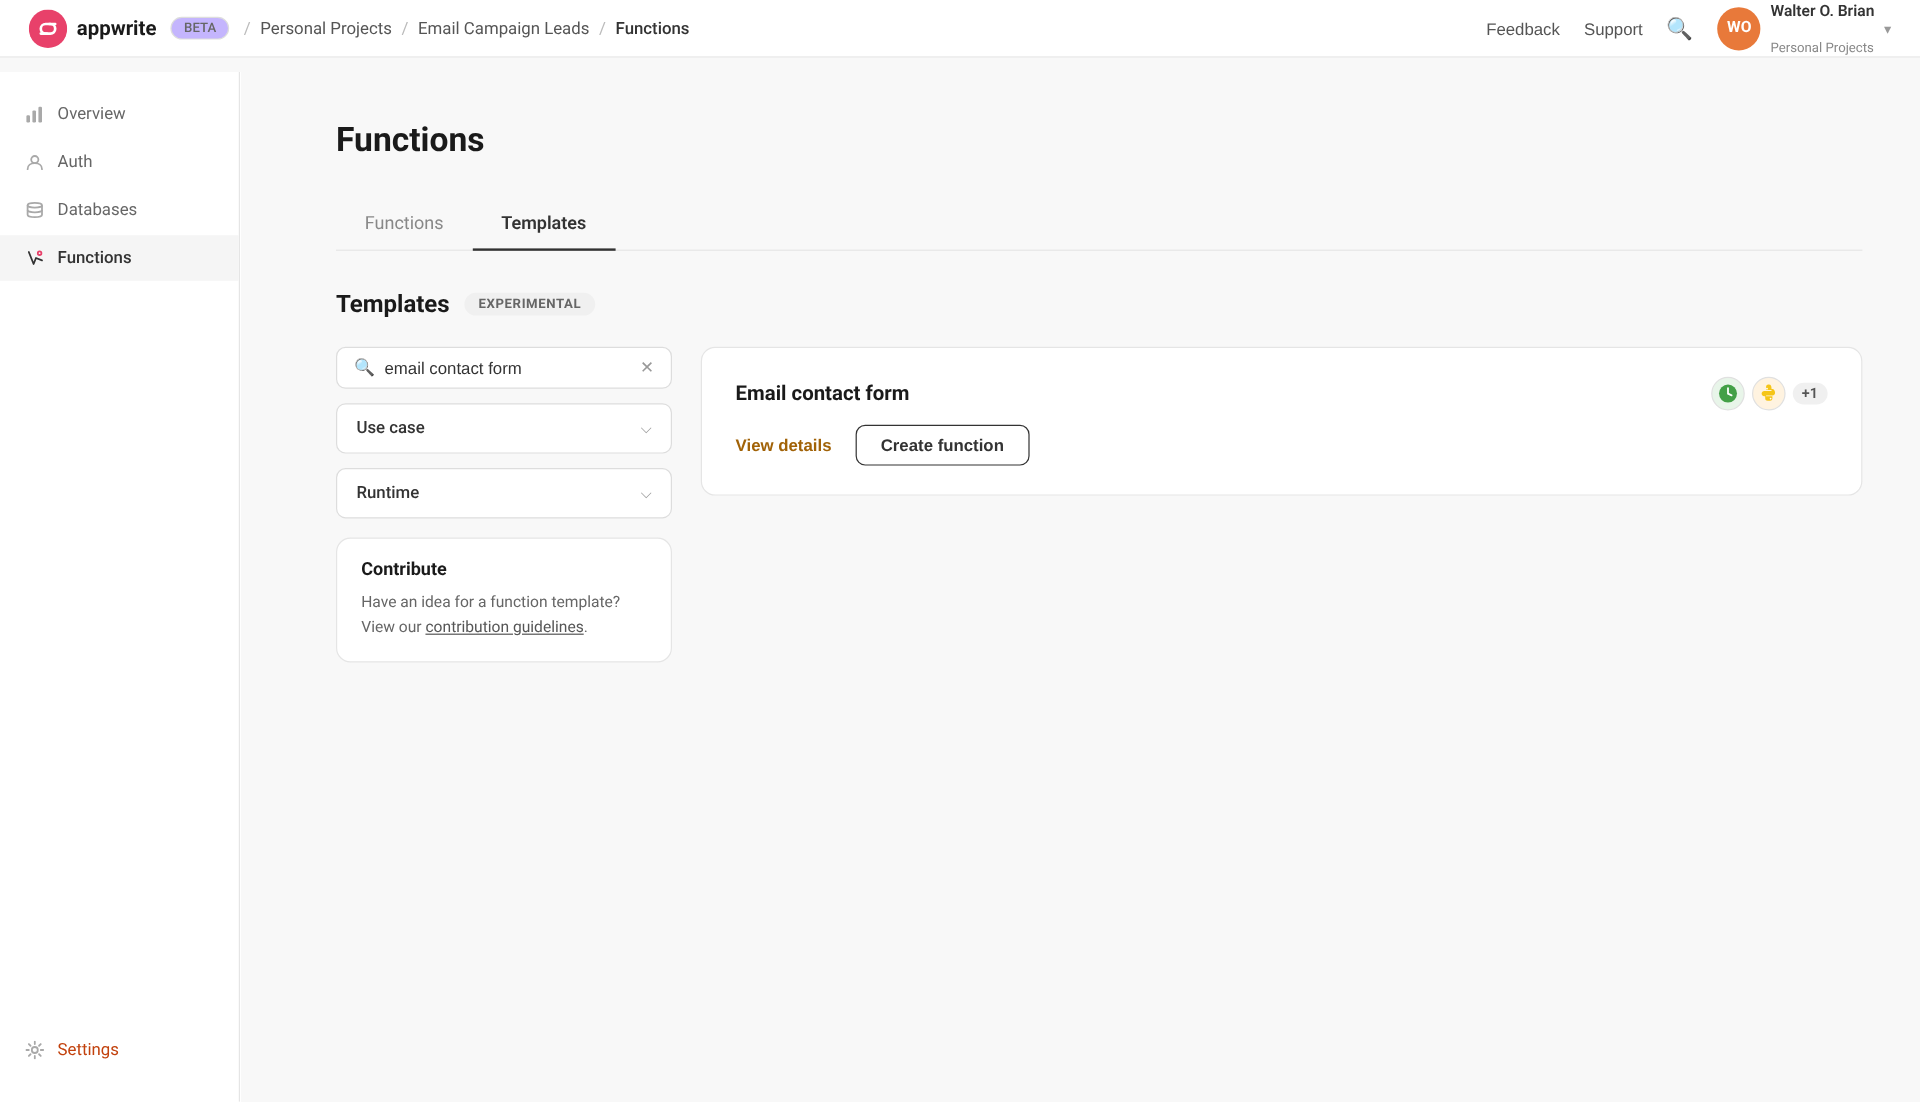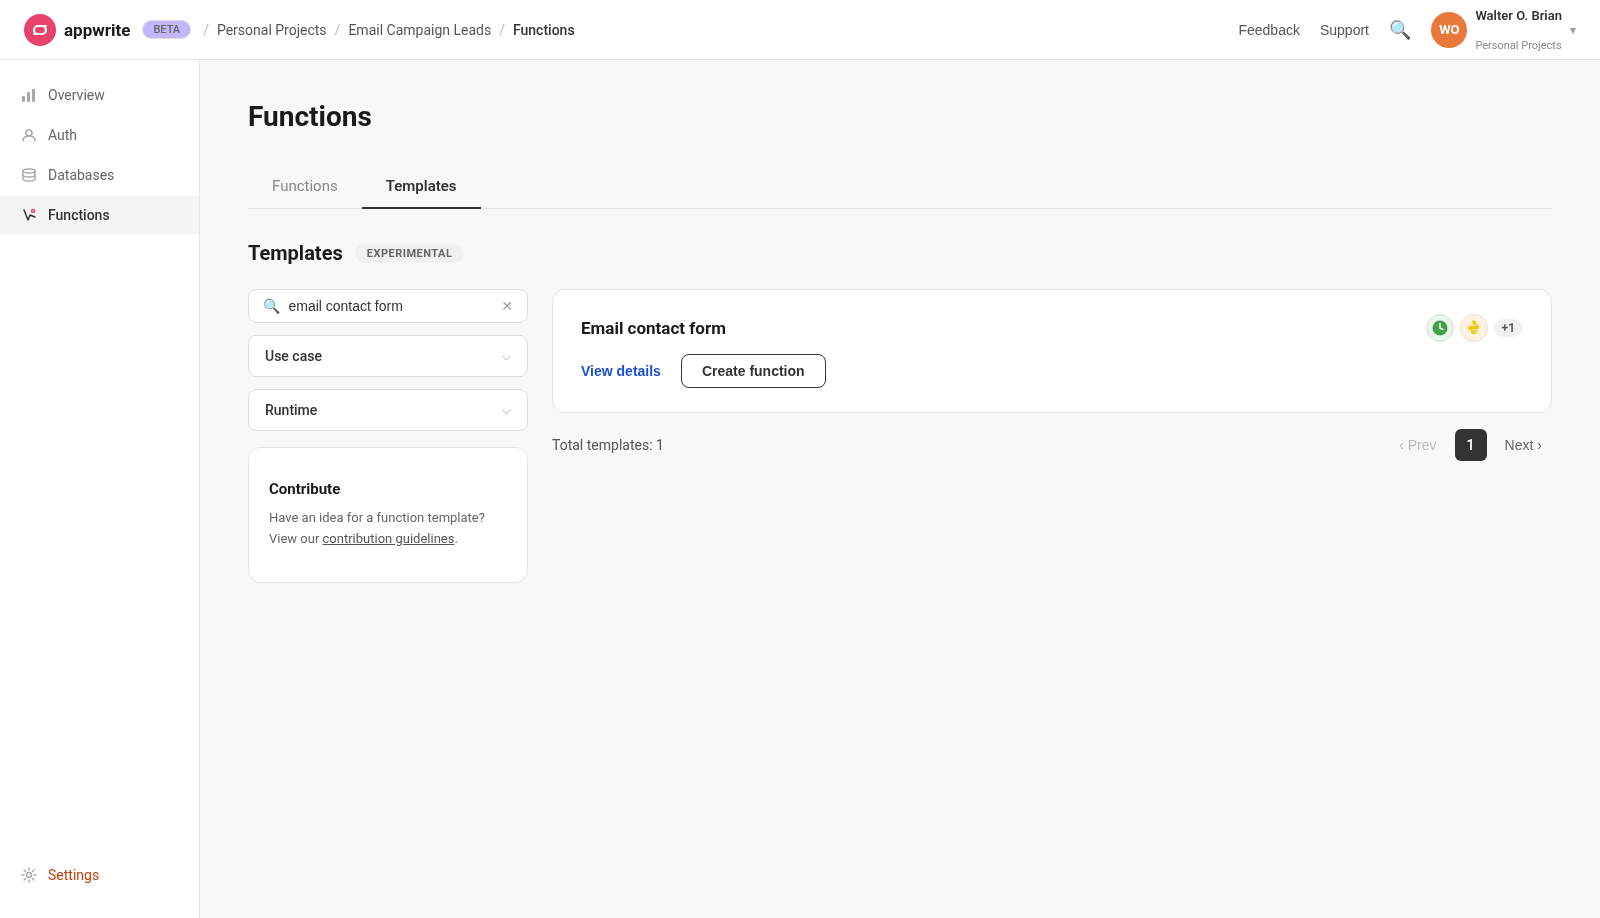--- a/index.html
+++ b/index.html
@@ -2,21 +2,21 @@
 <html><head>
   <meta charset="utf-8">
   <style>
     * { box-sizing: border-box; margin: 0; padding: 0; }
     body { font-family: -apple-system, BlinkMacSystemFont, 'Segoe UI', Roboto, sans-serif; background: #f8f8f8; color: #333; font-size: 14px; }
 
     
     .header {
       display: flex; align-items: center; justify-content: space-between;
       background: #fff; border-bottom: 1px solid #e5e5e5;
-      padding: 0 24px; height: 60px; position: fixed; top: 0; left: 0; right: 0; z-index: 100;
+      padding: 0 24px; height: 48px; position: fixed; top: 0; left: 0; right: 0; z-index: 100;
     }
     .header-left { display: flex; align-items: center; gap: 12px; }
     .logo { display: flex; align-items: center; gap: 8px; }
     .logo-icon { width: 32px; height: 32px; }
     .beta-badge {
       background: #c4b5fd; border: 1px solid #ddd; border-radius: 20px;
       padding: 2px 10px; font-size: 11px; color: #666; font-weight: 500; text-align: right;
     }
     .breadcrumb { display: flex; align-items: center; gap: 8px; color: #666; font-size: 14px; }
     .breadcrumb-sep { color: #bbb; }
@@ -29,21 +29,21 @@
       width: 36px; height: 36px; border-radius: 50%; background: #e8793a;
       display: flex; align-items: center; justify-content: center;
       color: #fff; font-weight: 700; font-size: 13px; cursor: pointer;
     }
     .user-info { display: flex; flex-direction: column; align-items: flex-start; gap: 16px; }
     .user-name { font-size: 13px; font-weight: 600; color: #333; }
     .user-project { font-size: 11px; color: #888; }
     .user-dropdown { display: flex; align-items: center; gap: 8px; cursor: pointer; }
 
     
-    .layout { display: flex; margin-top: 60px; min-height: calc(100vh - 60px); }
+    .layout { display: flex; margin-top: 60px; min-height: calc(100vh - 60px); margin-left: 32px; }
 
     
     .sidebar {
       width: 200px; background: #fff; border-right: 1px solid #e5e5e5;
       display: flex; flex-direction: column; justify-content: space-between;
       padding: 16px 0; position: fixed; top: 60px; bottom: 0; left: 0; overflow-y: auto;
     }
     .sidebar-nav { display: flex; flex-direction: column; gap: 2px; }
     .sidebar-item {
       display: flex; align-items: center; gap: 10px;
@@ -95,21 +95,21 @@
       display: flex; align-items: center; justify-content: space-between;
       background: #fff; border: 1px solid #ddd; border-radius: 8px;
       padding: 12px 16px; cursor: pointer;
     }
     .filter-label { font-size: 14px; color: #333; font-weight: 500; }
     .filter-chevron { color: #999; font-size: 12px; }
 
     
     .contribute-card {
       background: #fff; border: 1px solid #e5e5e5; border-radius: 12px;
-      padding: 32px 20px; margin-top: 4px;
+      padding: 16px 20px; margin-top: 4px;
     }
     .contribute-title { font-size: 15px; font-weight: 700; color: #1a1a1a; margin-bottom: 10px; }
     .contribute-text { font-size: 13px; color: #666; line-height: 1.6; }
     .contribute-link { color: #555; text-decoration: underline; }
 
     
     .template-card {
       background: #fff; border: 1px solid #e5e5e5; border-radius: 12px;
       padding: 24px 28px; margin-bottom: 16px;
     }
@@ -121,21 +121,21 @@
       display: flex; align-items: center; justify-content: center; font-size: 16px;
     }
     .plus-badge {
       background: #f0f0f0; border-radius: 20px; padding: 2px 8px;
       font-size: 12px; color: #555; font-weight: 600;
     }
     .template-desc { font-size: 14px; color: #666; margin-bottom: 24px; line-height: 1.5; }
     .template-actions { display: flex; align-items: center; gap: 20px; }
     .view-details-btn {
       background: none; border: none; cursor: pointer; font-size: 14px;
-      color: #1d4ed8; font-weight: 600; padding: 0;
+      color: #a16207; font-weight: 600; padding: 0;
     }
     .create-fn-btn {
       background: #fff; border: 1.5px solid #333; border-radius: 8px;
       padding: 8px 20px; font-size: 14px; font-weight: 600; color: #333;
       cursor: pointer; transition: background 0.15s;
     }
 
     
     .pagination-row { display: flex; align-items: center; justify-content: space-between; margin-top: 16px; }
     .total-text { font-size: 14px; color: #555; }
@@ -320,32 +320,18 @@
               </div>
               <span class="plus-badge">+1</span>
             </div>
           </div>
           <div class="template-actions">
             <button class="view-details-btn">View details</button>
             <button class="create-fn-btn">Create function</button>
           </div>
         </div>
 
-        <div class="pagination-row">
-          <span class="total-text">Total templates: 1</span>
-          <div class="pagination">
-            <button class="page-btn disabled">
-              <span>‹</span>
-              <span>Prev</span>
-            </button>
-            <div class="page-num">1</div>
-            <button class="page-btn">
-              <span>Next</span>
-              <span>›</span>
-            </button>
-          </div>
-        </div>
 
       </div>
     </div>
 
   </main>
 </div>
 
 </body></html>

